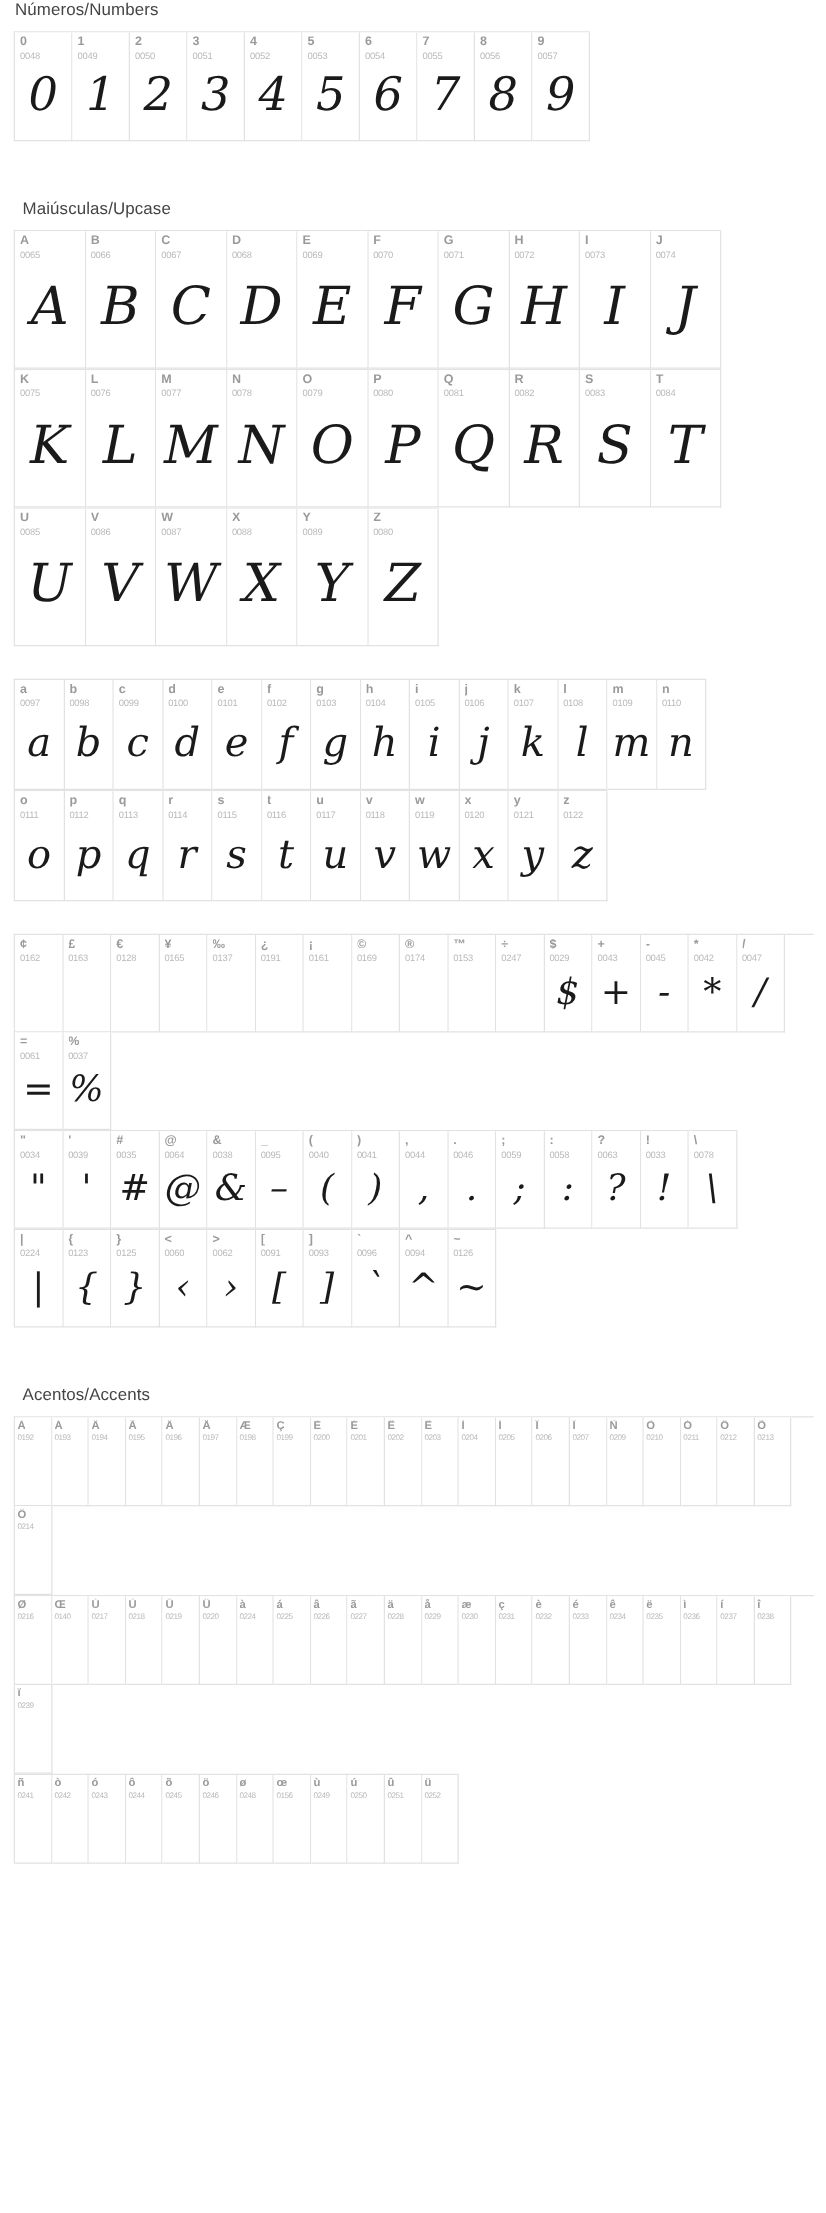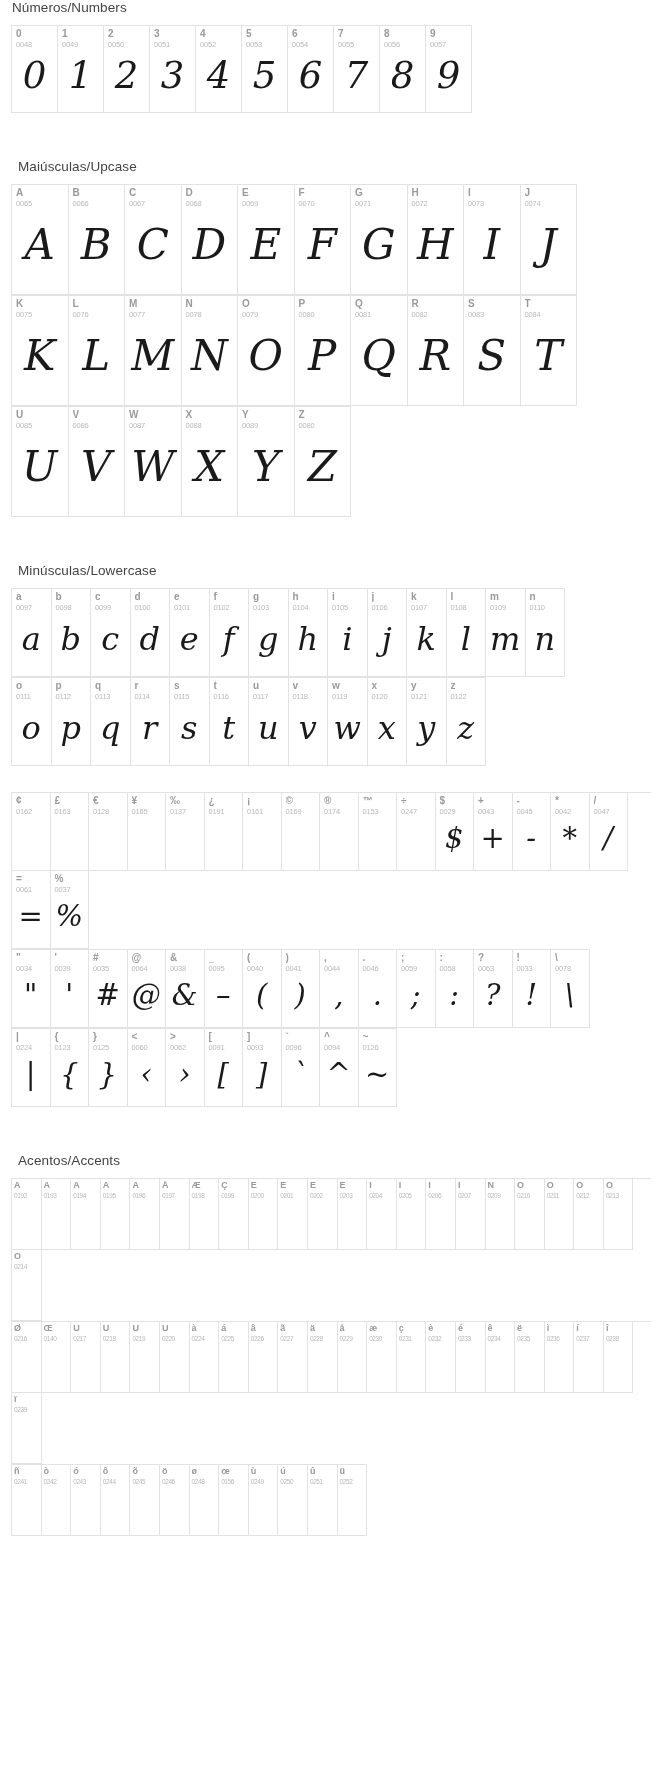--- a/index.html
+++ b/index.html
@@ -370,21 +370,20 @@
           <div class="cell">
             <div class="meta">
               <span class="ch">Z</span>
               <span class="code">0080</span>
             </div>
             <div class="glyph">Z</div>
           </div>
         </div>
       </div>
       <div class="section">
-        <div class="section-title spaced">Minúsculas/Lowercase</div>
         <div class="grid grid-lower">
           <div class="cell">
             <div class="meta">
               <span class="ch">a</span>
               <span class="code">0097</span>
             </div>
             <div class="glyph">a</div>
           </div>
           <div class="cell">
             <div class="meta">

